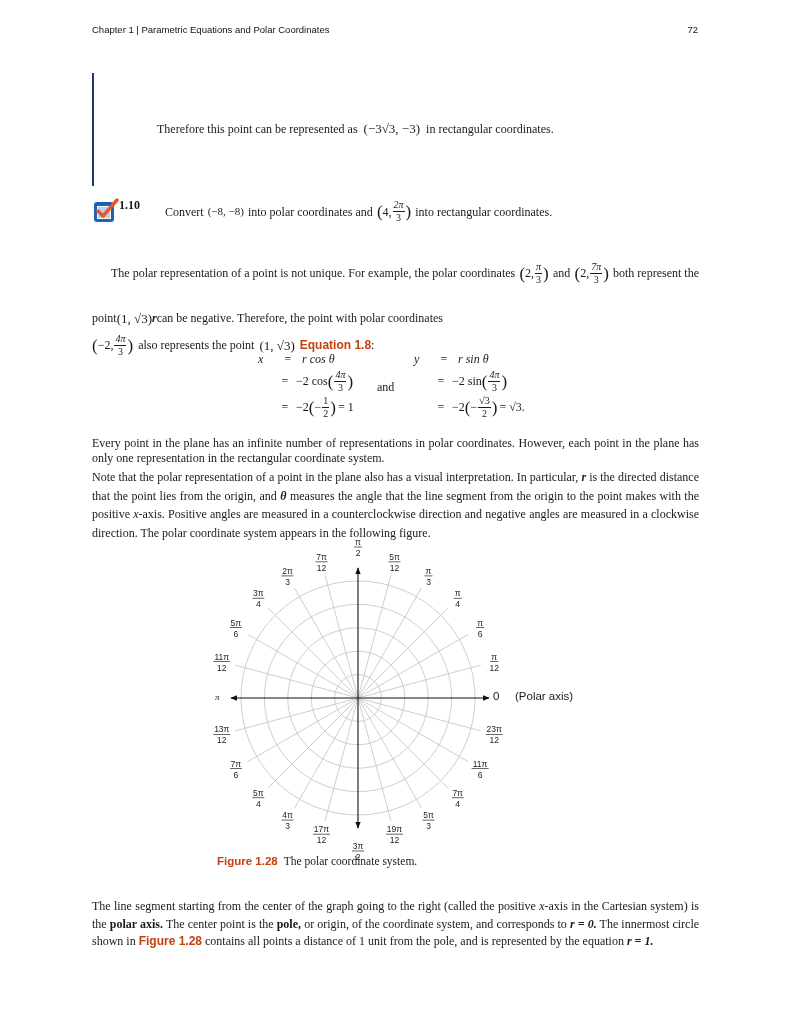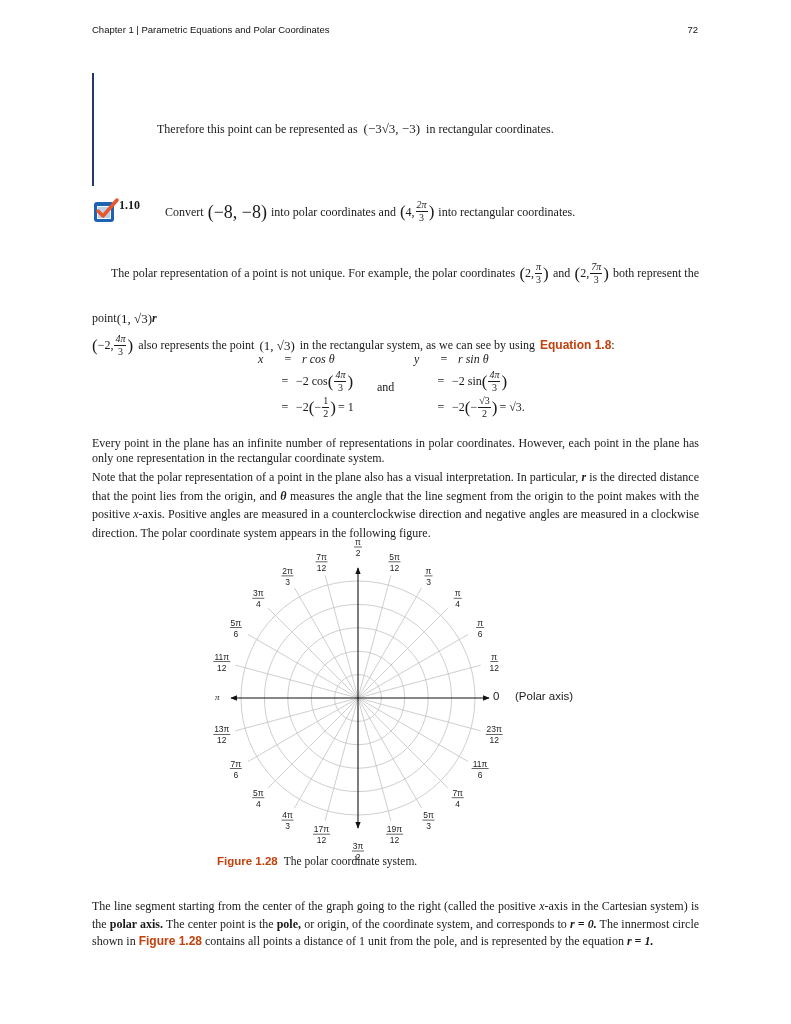--- a/index.html
+++ b/index.html
@@ -45,21 +45,21 @@
   <svg width="26" height="26" viewBox="0 0 26 26">
     <rect x="1" y="4" width="20" height="20" rx="3" fill="#1d63b0"></rect>
     <rect x="4" y="8" width="14" height="13" fill="#ffffff" opacity="0.95"></rect>
     <rect x="5" y="9" width="12" height="11" fill="#1d63b0" opacity="0.25"></rect>
     <path d="M5 13 L10 18 L24 2" stroke="#e8562a" stroke-width="3.5" fill="none" stroke-linecap="round" stroke-linejoin="round"></path>
   </svg>
 </div>
 <div class="abs ex-num serif">1.10</div>
 <div class="abs serif" style="left:165px; top:200px; font-size:12px; display:flex; align-items:center; gap:4px;">
   <span>Convert</span>
-  <span style="font-size:18px;">(−8, −8)</span>
+  <span style="font-size:11px;">(−8, −8)</span>
   <span>into polar coordinates and</span>
   <span style="display:inline-flex; align-items:center;">
     <span class="big-paren">(</span>
     <span>4,</span>
     <span class="frac">
         <span class="num m">2π</span>
         <span class="den">3</span>
       </span>
     <span class="big-paren">)</span>
   </span>
@@ -87,34 +87,34 @@
           <span class="den">3</span>
         </span>
         <span class="big-paren">)</span>
     </span>
     <span>both represent the</span>
   </div>
   <div style="display:flex; align-items:center; justify-content:flex-start; height:22px; margin-top:23px;">
     <span>point</span>
     <span style="font-size:13px;">(1, √3)</span>
     <span class="m" style="font-weight:bold;">r</span>
+    <span>can be negative. Therefore, the point with polar coordinates</span>
   </div>
   <div style="display:flex; align-items:center; gap:5px; height:24px; margin-top:4px;">
     <span style="display:inline-flex; align-items:center;">
       <span class="big-paren">(</span>
         <span>−2,</span>
       <span class="frac">
           <span class="num m">4π</span>
           <span class="den">3</span>
         </span>
         <span class="big-paren">)</span>
     </span>
     <span>also represents the point</span>
     <span style="font-size:13px;">(1, √3)</span>
-    <span>in the rectangular system, as we can see by using</span>
     <span><a class="link">Equation 1.8</a><span>:</span></span>
   </div>
 </div>
 
 <div class="abs eq-row" style="left:258px; top:352px; width:290px; height:72px;">
 
   <div class="abs" style="left:0; top:0;">
     <span class="m" style="display:inline-block; width:16px;">x</span>
     <span style="display:inline-block; width:22px; text-align:center;">=</span>
     <span class="m">r cos θ</span>

